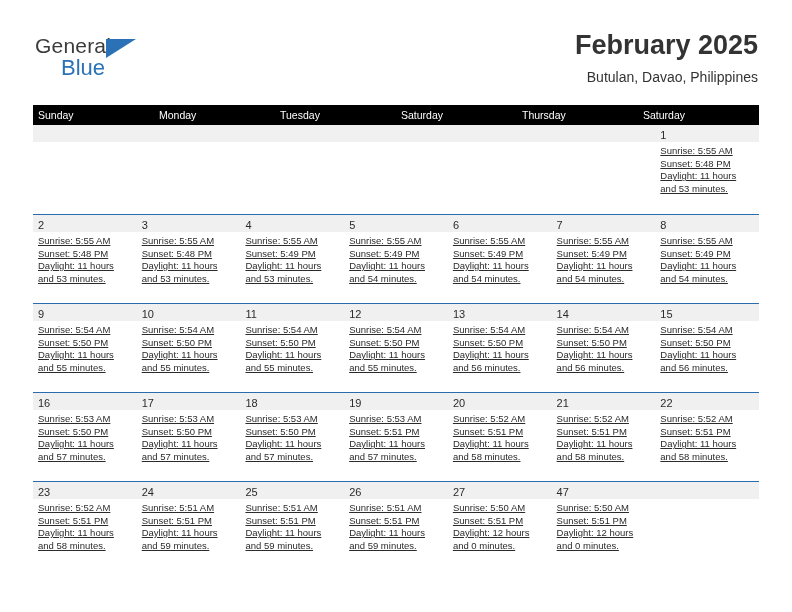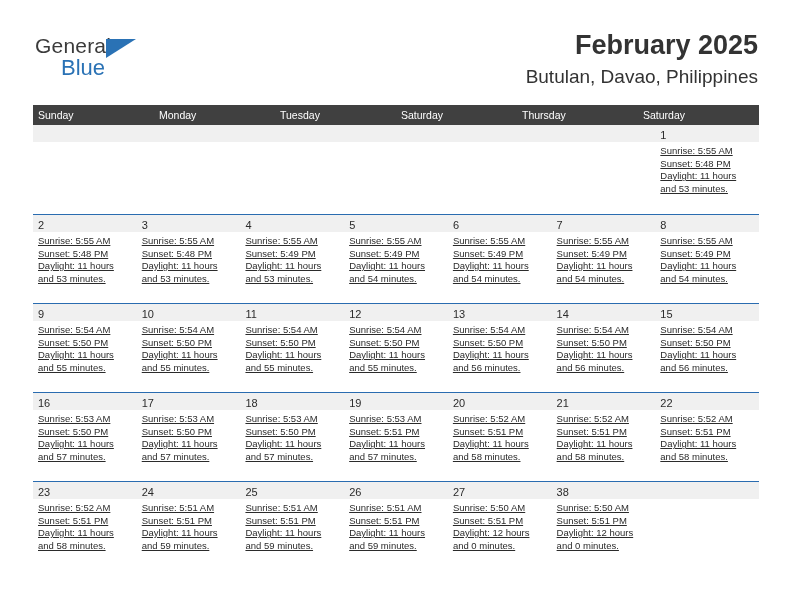--- a/index.html
+++ b/index.html
@@ -69,37 +69,37 @@
     text-align: right;
   }
   .cal-title {
     font-size: 27px;
     color: #333333;
     line-height: 34px;
     white-space: nowrap;
     font-weight: bold;
   }
   .cal-subtitle {
-    font-size: 19px;
+    font-size: 14px;
     color: #333333;
     line-height: 22px;
     margin-top: 4px;
     white-space: nowrap;
   }
 
   
   .calendar {
     position: absolute;
     left: 33px;
     top: 105px;
     width: 726px;
   }
   .weekday-row {
     display: flex;
-    background: #404040;
+    background: #000000;
     height: 20px;
   }
   .weekday {
     flex: 1 1 0;
     color: #ffffff;
     font-size: 10.5px;
     line-height: 20px;
     padding-left: 5px;
     box-sizing: border-box;
     white-space: nowrap;
@@ -411,21 +411,21 @@
           </div>
           <div class="day-cell">
             <div class="day-num-band"><span class="day-num">27</span></div>
             <div class="day-body">
               <div>Sunrise: 5:50 AM</div>
               <div>Sunset: 5:51 PM</div>
               <div class="daylight">Daylight: 12 hours and 0 minutes.</div>
             </div>
           </div>
           <div class="day-cell">
-            <div class="day-num-band"><span class="day-num">38</span></div>
+            <div class="day-num-band"><span class="day-num">47</span></div>
             <div class="day-body">
               <div>Sunrise: 5:50 AM</div>
               <div>Sunset: 5:51 PM</div>
               <div class="daylight">Daylight: 12 hours and 0 minutes.</div>
             </div>
           </div>
           <div class="day-cell empty">
             <div class="day-num-band"><span class="day-num"></span></div>
           </div>
         </div>

